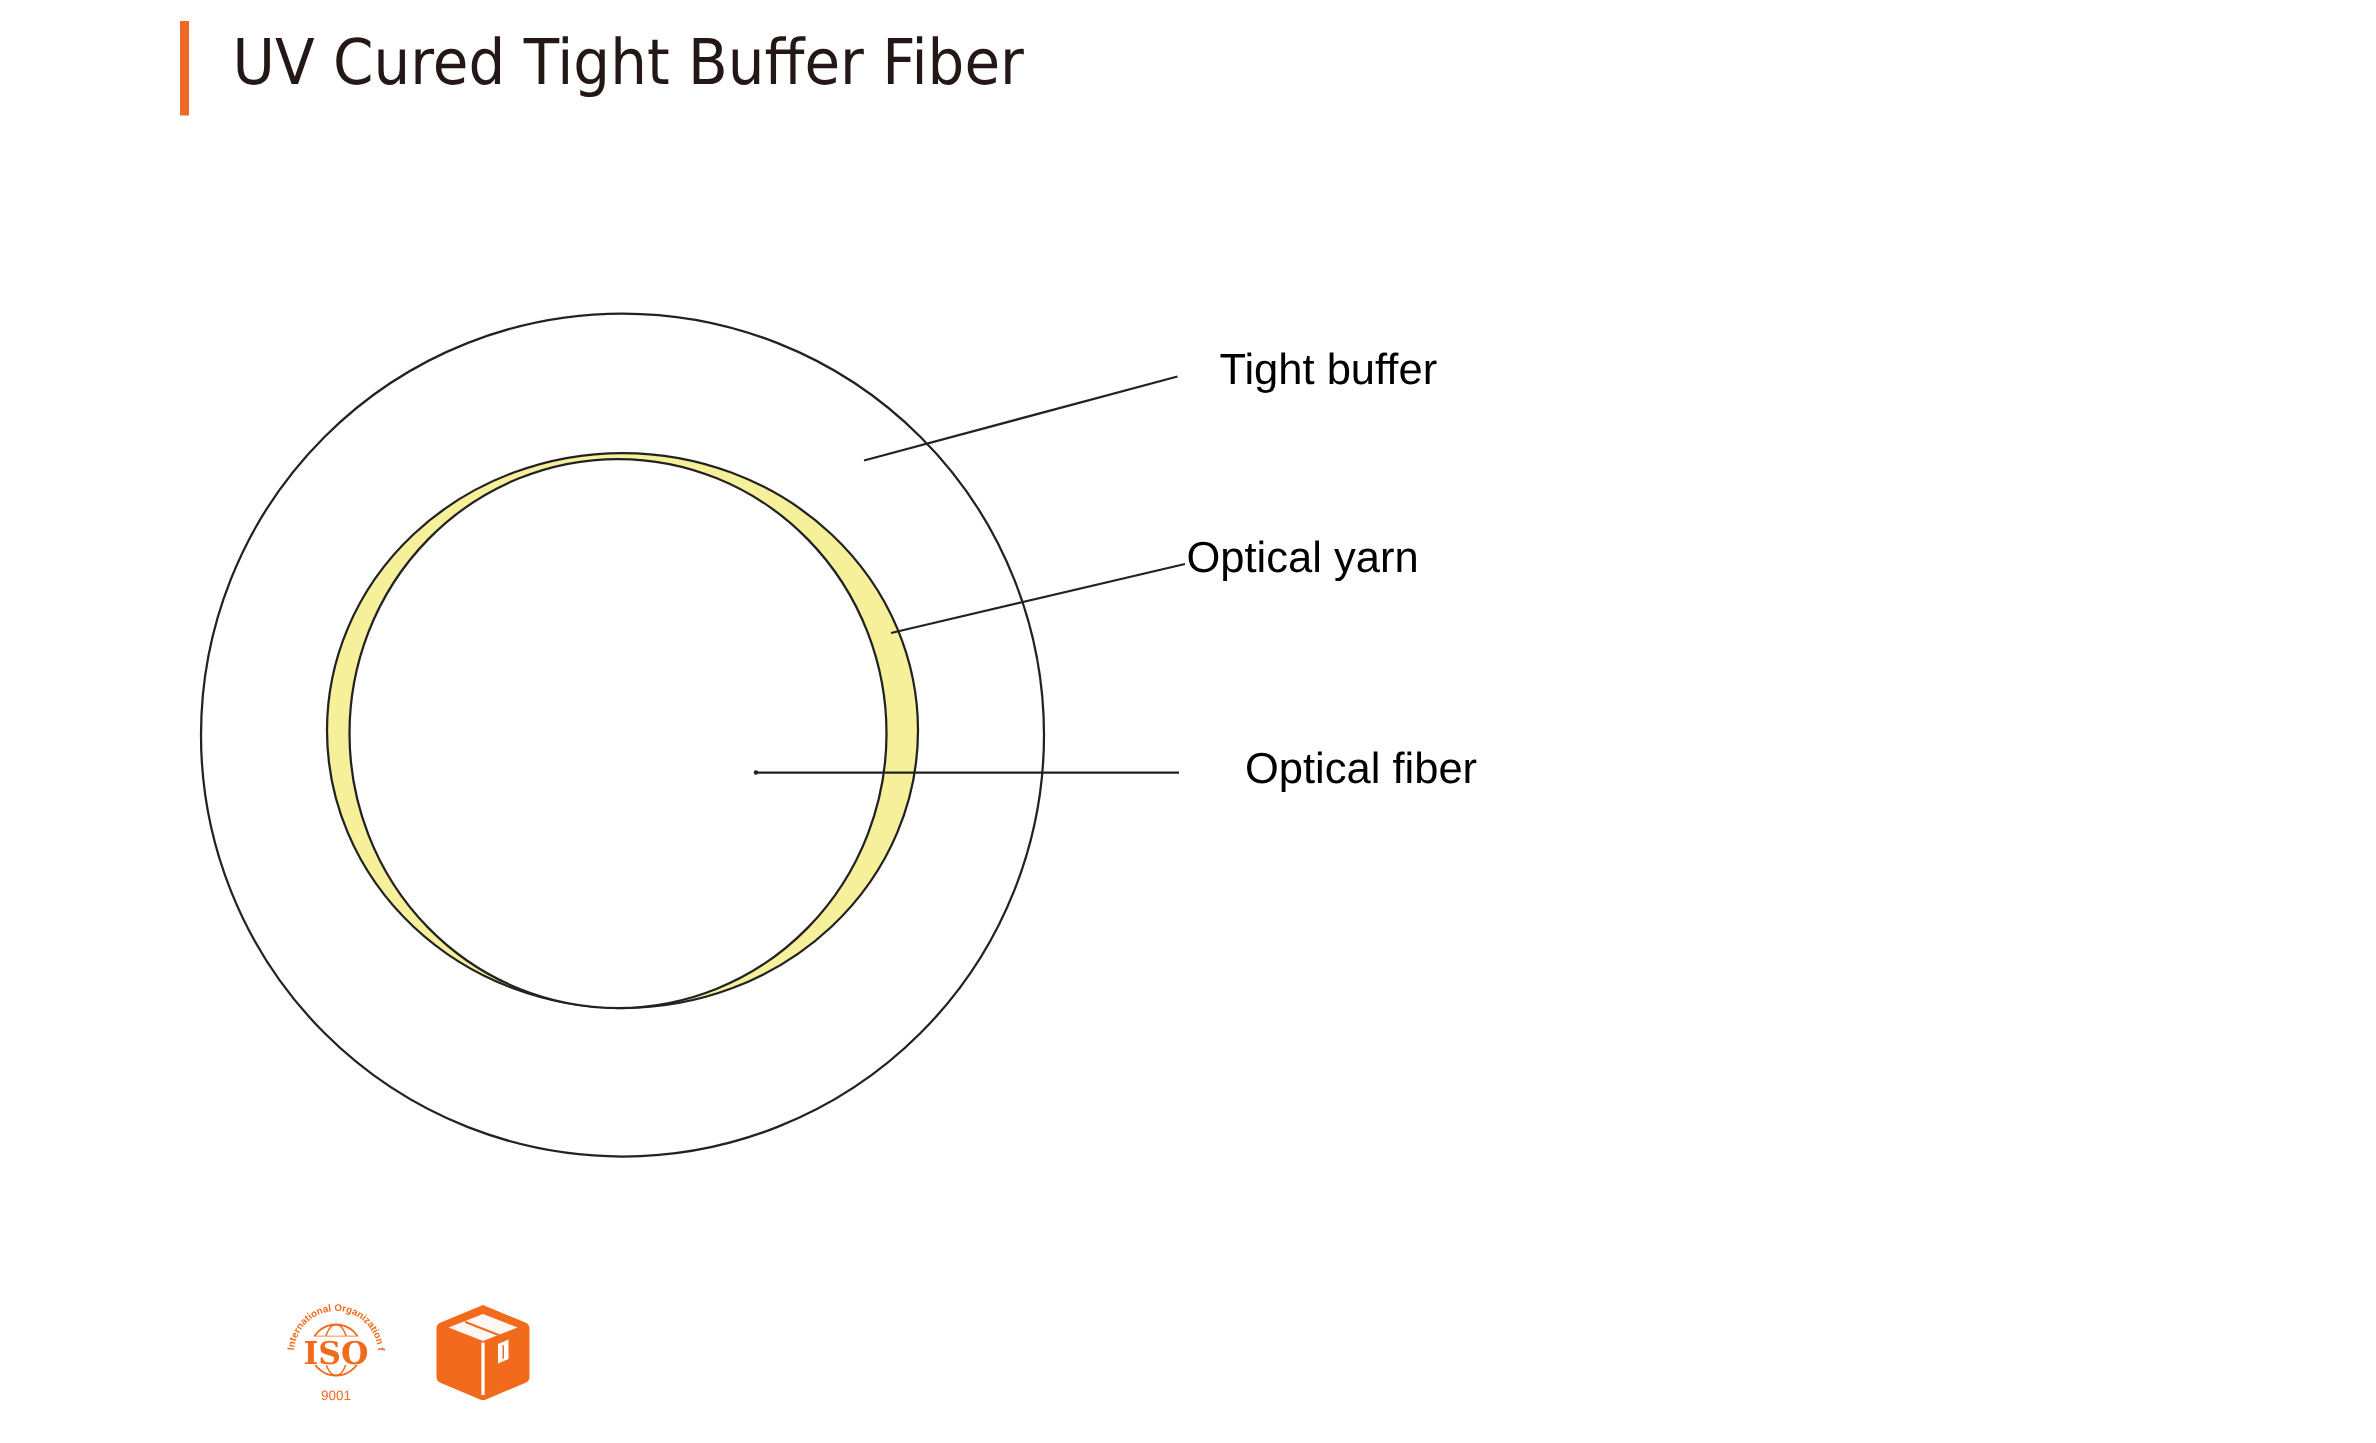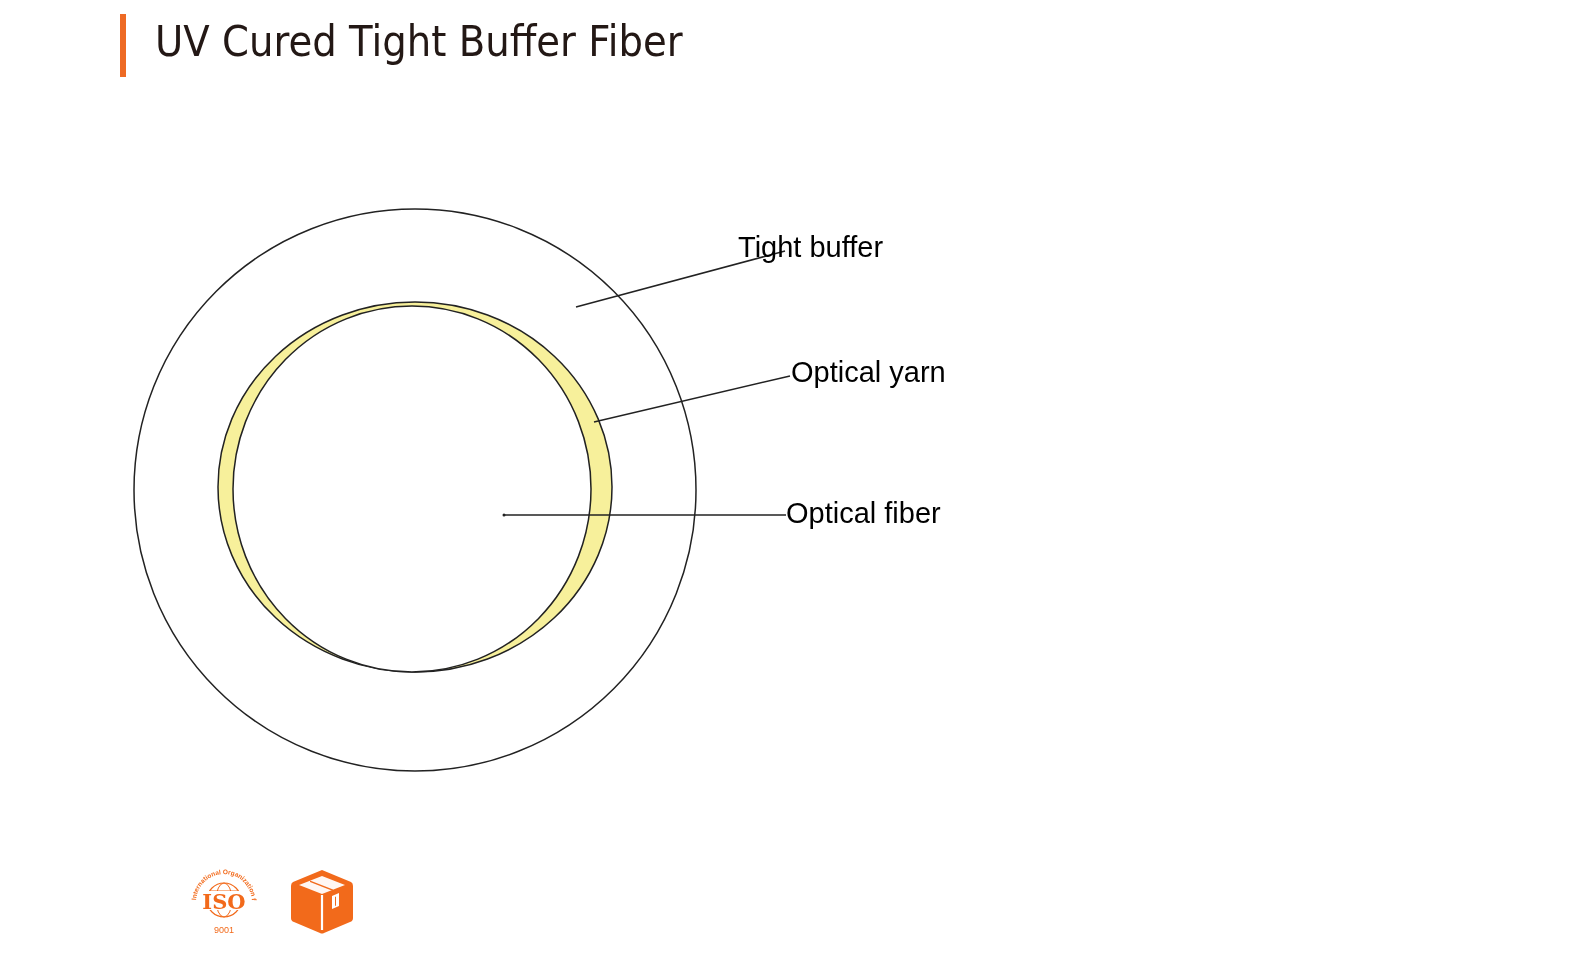--- a/index.html
+++ b/index.html
@@ -23,23 +23,23 @@
   <ellipse cx="415" cy="487" rx="197" ry="185" fill="#f7f09b" stroke="#222222" stroke-width="1.5"></ellipse>
 
   <ellipse cx="412" cy="489" rx="179" ry="183" fill="#ffffff" stroke="#222222" stroke-width="1.5"></ellipse>
 
   <line x1="576" y1="307" x2="785" y2="251" stroke="#222" stroke-width="1.5"></line>
   <line x1="594" y1="422" x2="790" y2="376" stroke="#222" stroke-width="1.5"></line>
   <line x1="503" y1="515" x2="786" y2="515" stroke="#222" stroke-width="1.5"></line>
   <circle cx="504" cy="515" r="1.5" fill="#222"></circle>
 </svg>
 
-<div class="label" style="left:738px; top:231px;text-align:center;">Tight buffer</div>
+<div class="label" style="left:813px; top:231px;text-align:center;">Tight buffer</div>
 <div class="label" style="left:791px; top:356px;">Optical yarn</div>
-<div class="label" style="left:786px; top:497px;">Optical fiber</div>
+<div class="label" style="left:830px; top:497px;">Optical fiber</div>
 
 <div class="badges">
   <svg width="76" height="70" viewBox="0 0 76 70">
     <defs>
       <path id="isoArc" d="M 10 36 A 28 28 0 1 1 66 36"></path>
     </defs>
     <text font-family="Liberation Sans, sans-serif" font-size="6.5" font-weight="bold" fill="#f26a1b">
       <textPath href="#isoArc" startOffset="2%">International Organization for Standardization</textPath>
     </text>
 

